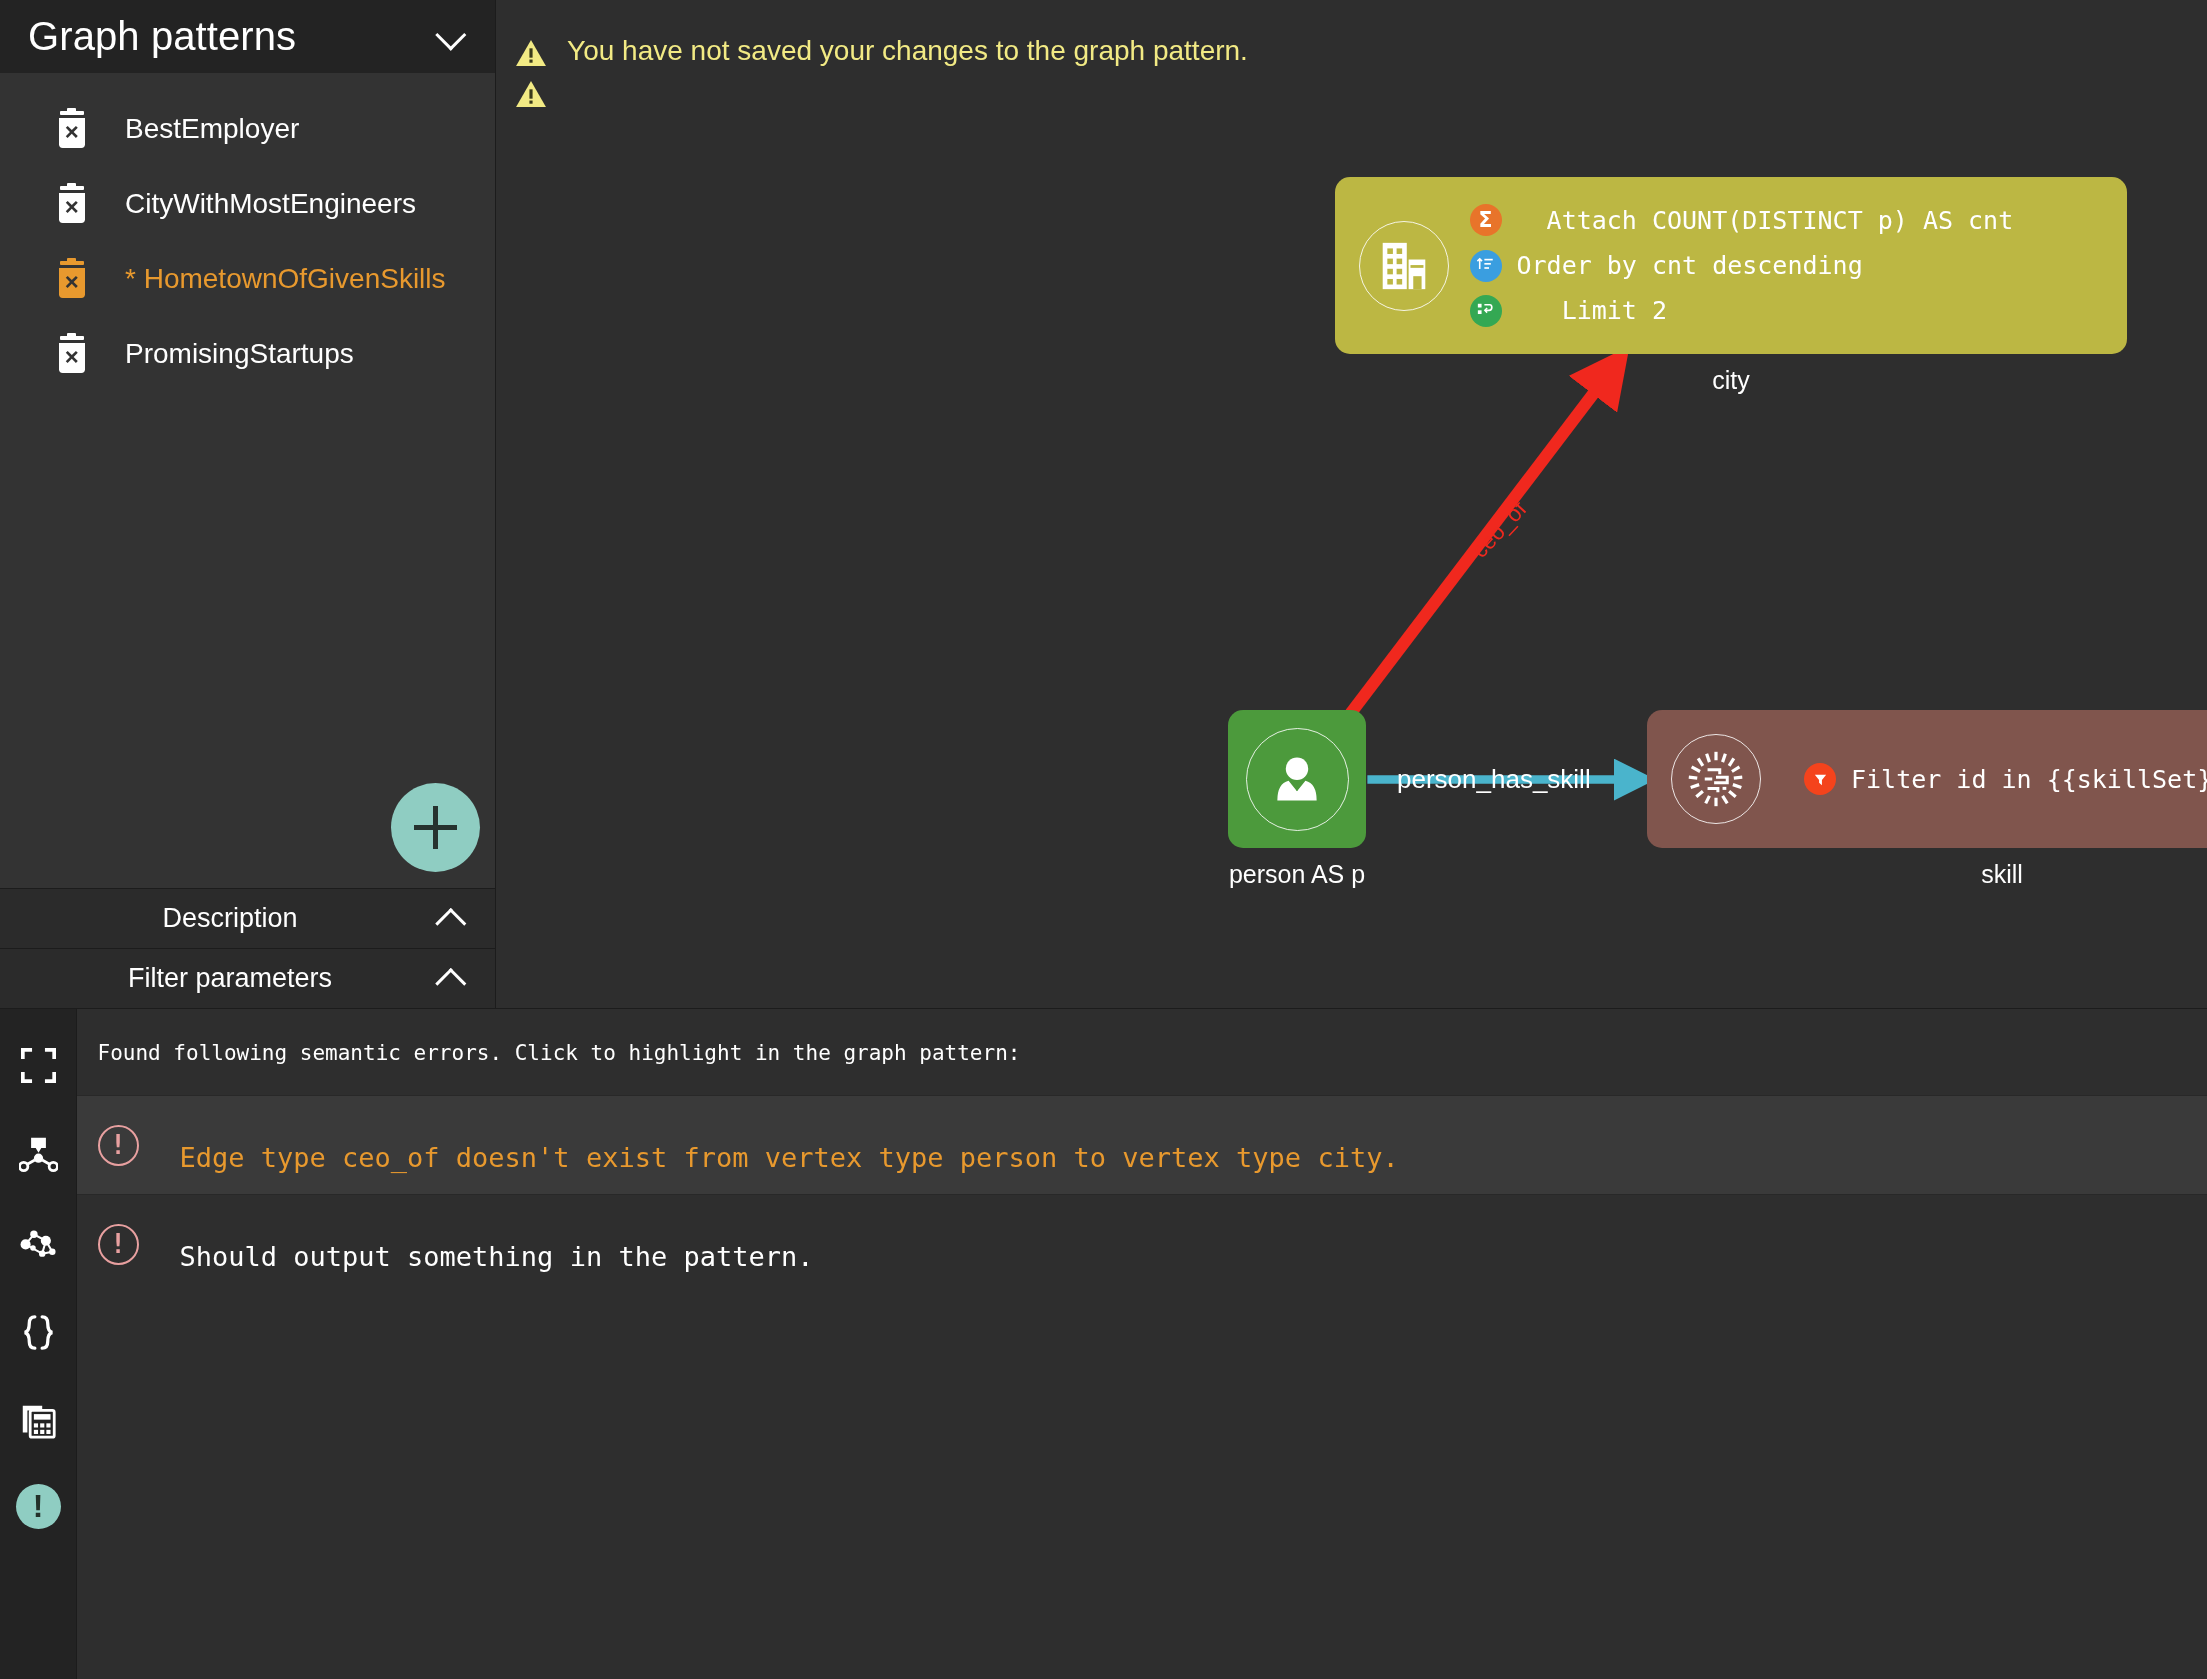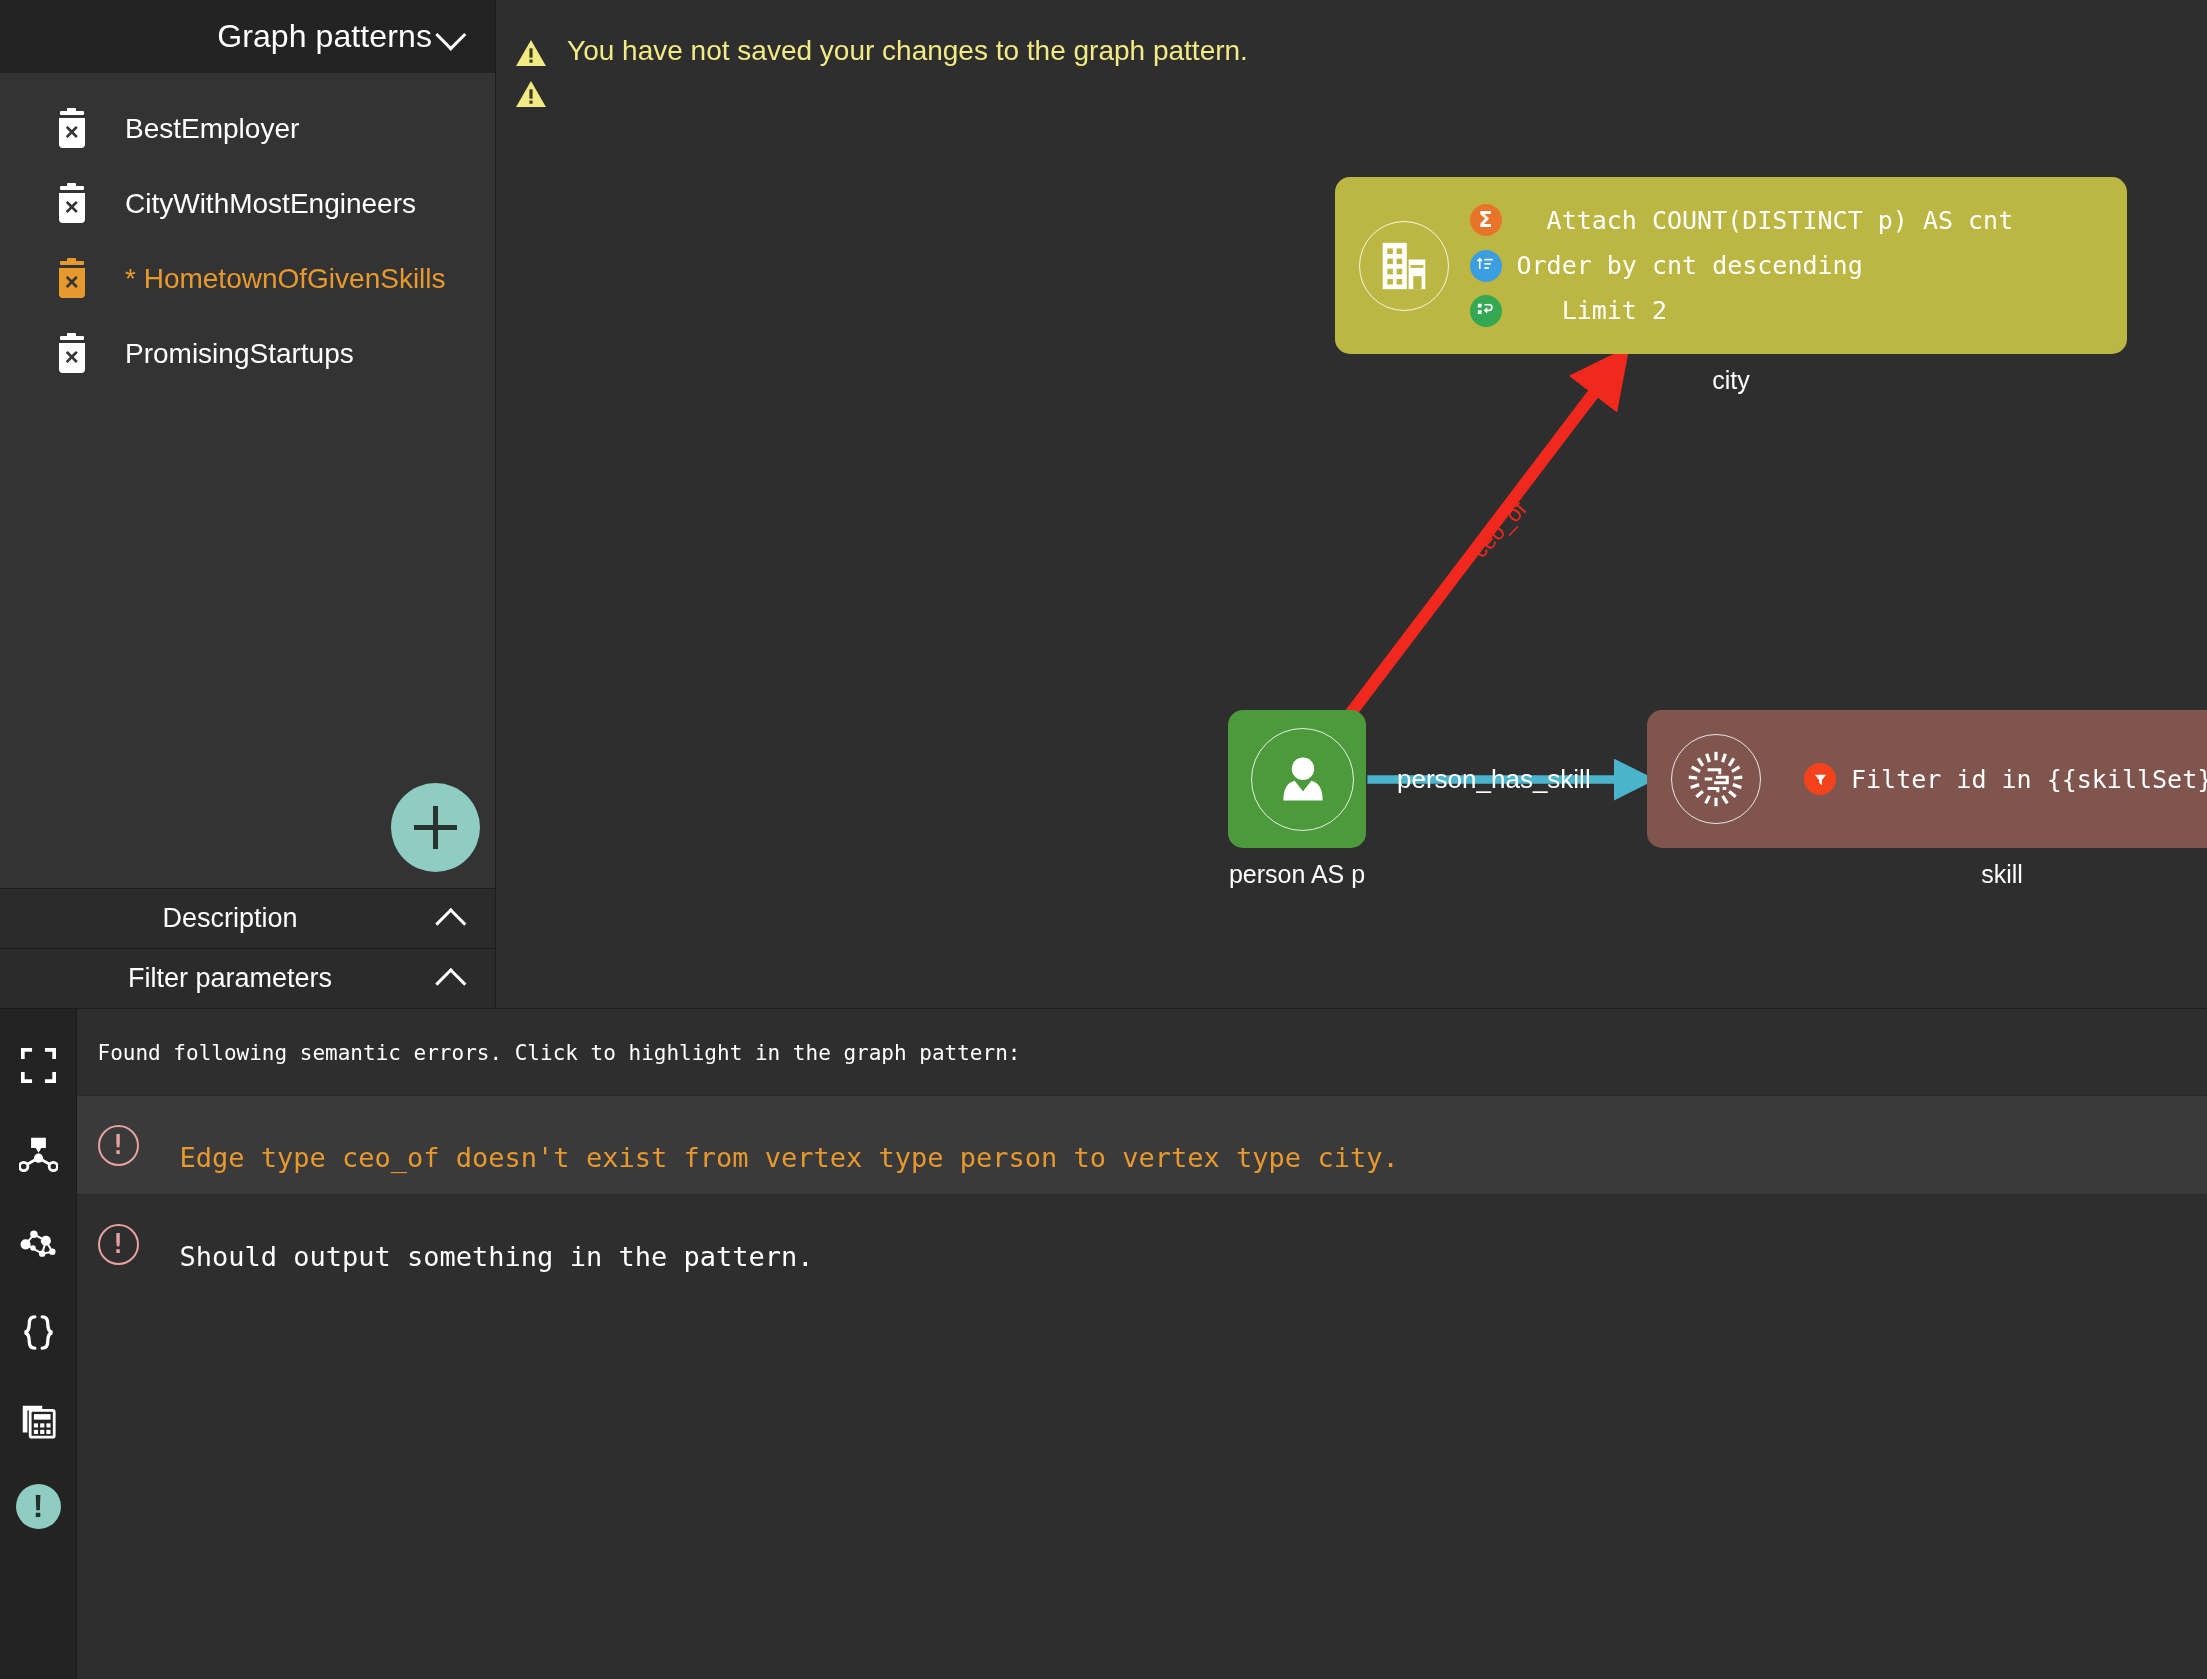--- a/index.html
+++ b/index.html
@@ -44,25 +44,24 @@
   .sidebar-header {
     height: 73px;
     flex: 0 0 73px;
     background: #232323;
     display: flex;
     align-items: center;
     padding: 0 26px 0 28px;
     box-sizing: border-box;
   }
   .sidebar-header-title {
-    font-size: 32px;
+    font-size: 40px;
     letter-spacing: 0.1px;
     color: #ffffff;
     flex: 1;
-    text-align: right;
   }
   .chev {
     width: 37px;
     height: 37px;
     position: relative;
     flex: 0 0 37px;
   }
   .chev::before {
     content: "";
     position: absolute;
@@ -290,21 +289,21 @@
   .badge.limit { background: #34a853; }
   .badge.filter{ background: #f4431c; }
   .stmt-text { white-space: pre; }
 
   #node-person {
     left: 732px;
     top: 710px;
     width: 138px;
     height: 138px;
     background: #4c9a3c;
-    justify-content: flex-end;
+    justify-content: center;
     padding: 12px;
   }
   #node-person .node-icon-circle { width: 101px; height: 101px; flex: 0 0 101px; }
 
   #node-skill {
     left: 1151px;
     top: 710px;
     width: 710px;
     height: 138px;
     background: #80554d;

